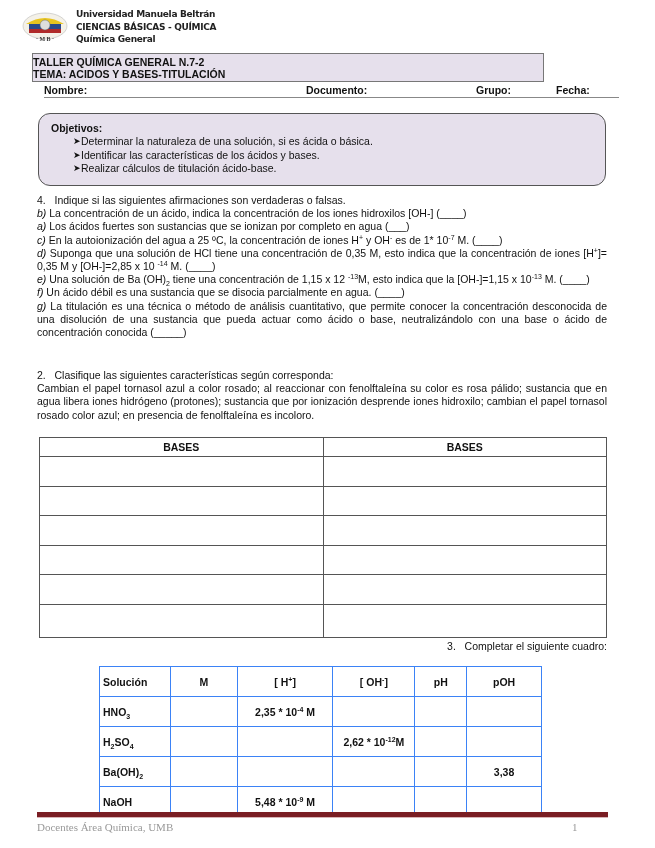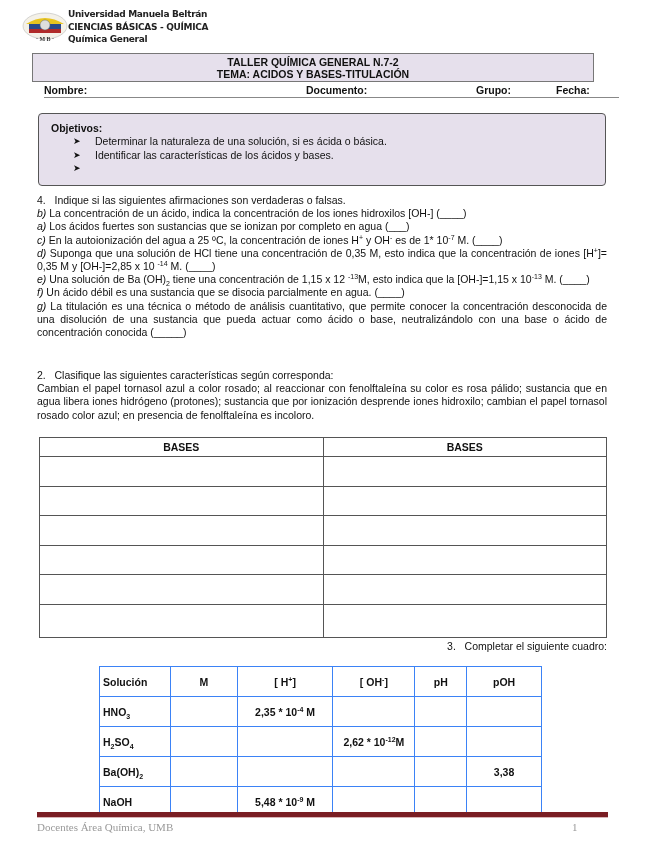--- a/index.html
+++ b/index.html
@@ -1,32 +1,32 @@
 <!DOCTYPE html>
 <html><head>
 <meta charset="utf-8">
 <style>
   html, body { margin: 0; padding: 0; background: #ffffff; }
   body { width: 655px; height: 848px; position: relative; overflow: hidden;
          font-family: "Liberation Sans", sans-serif; color: #111; }
   .abs { position: absolute; }
   
   .logo { left: 20px; top: 10px; width: 50px; height: 34px; }
-  .inst { left: 68px; top: 8px; font-size: 9px; line-height: 12.5px; font-weight: bold; color: #222; font-family: "DejaVu Sans", sans-serif; letter-spacing: -0.3px; }
+  .inst { left: 76px; top: 8px; font-size: 9px; line-height: 12.5px; font-weight: bold; color: #222; font-family: "DejaVu Sans", sans-serif; letter-spacing: -0.3px; }
   .inst div { font-weight: bold; }
-  .titlebox { left: 32px; top: 53px; width: 562px; height: 29px; background: #e6e0ec; border: 1px solid #777; box-sizing: border-box;
-              text-align: center; font-weight: bold; font-size: 10.5px; line-height: 12px; padding-top: 2px; }
+  .titlebox { left: 32px; top: 53px; width: 512px; height: 29px; background: #e6e0ec; border: 1px solid #777; box-sizing: border-box;
+              text-align: left; font-weight: bold; font-size: 10.5px; line-height: 12px; padding-top: 2px; }
   .inforow { left: 44px; top: 84px; width: 575px; height: 13px; border-bottom: 1.5px solid #888; font-weight: bold; font-size: 10.5px; }
   .inforow span { position: absolute; top: 0; }
   
-  .objbox { left: 38px; top: 113px; width: 568px; height: 73px; background: #e6e0ec; border: 1.5px solid #555; border-radius: 4px; box-sizing: border-box; padding: 8px 0 0 12px; font-size: 10.5px; }
+  .objbox { left: 38px; top: 113px; width: 568px; height: 73px; background: #e6e0ec; border: 1.5px solid #555; border-radius: 12px; box-sizing: border-box; padding: 8px 0 0 12px; font-size: 10.5px; }
   .objbox .ttl { font-weight: bold; margin-bottom: 1px; }
   .objbox .item { padding-left: 22px; line-height: 13.5px; position: relative; }
   .objbox .item .b { position: absolute; left: 22px; top: 0; font-size: 9px; }
-  .objbox .item .t { margin-left: 22px; }
+  .objbox .item .t { margin-left: 8px; }
   
   .txt { left: 37px; width: 570px; font-size: 10.5px; line-height: 13.2px; }
   .txt p { margin: 0; }
   .j { text-align: justify; text-align-last: left; }
   i { font-style: italic; }
   sup, sub { font-size: 7px; line-height: 0; }
   
   .tbl2 { left: 39px; top: 437px; width: 568px; border-collapse: collapse; border-radius: 24px; }
   .tbl2 th, .tbl2 td { border: 1px solid #555; font-size: 10.5px; }
   .tbl2 th { height: 16px; font-weight: bold; }
@@ -77,20 +77,21 @@
   <div class="item">
     <span class="b">➤</span>
     <span class="t"> Determinar la naturaleza de una solución, si es ácida o básica.</span>
   </div>
   <div class="item">
     <span class="b">➤</span>
     <span class="t">Identificar las características de los ácidos y bases.</span>
   </div>
   <div class="item">
     <span class="b">➤</span>
+    <span class="t">Realizar cálculos de titulación ácido-base.</span>
   </div>
 </div>
 
 <div class="abs txt" style="top:194px;">
   <p style="white-space:pre;">4.   Indique si las siguientes afirmaciones son verdaderas o falsas.</p>
   <p><i>b)</i><span> La concentración de un ácido, indica la concentración de los iones hidroxilos [OH-] (____)</span></p>
   <p><i>a)</i><span> Los ácidos fuertes son sustancias que se ionizan por completo en agua (___)</span></p>
   <p><i>c)</i><span> En la autoionización del agua a 25 ºC, la concentración de iones H</span><sup>+</sup><span> y OH</span><sup>-</sup><span> es de 1* 10</span><sup>-7</sup><span> M.  (____)</span></p>
   <p class="j"><i>d)</i><span> Suponga que una solución de HCl tiene una concentración de 0,35 M, esto indica que la concentración de iones [H</span><sup>+</sup><span>]= 0,35 M y [OH-]=2,85 x 10 </span><sup>-14</sup><span> M. (____)</span></p>
   <p class="j"><i>e)</i><span> Una solución de Ba (OH)</span><sub>2</sub><span> tiene una concentración de 1,15 x 12 </span><sup>-13</sup><span>M, esto indica que la  [OH-]=1,15 x 10</span><sup>-13</sup><span> M. (____)</span></p>

